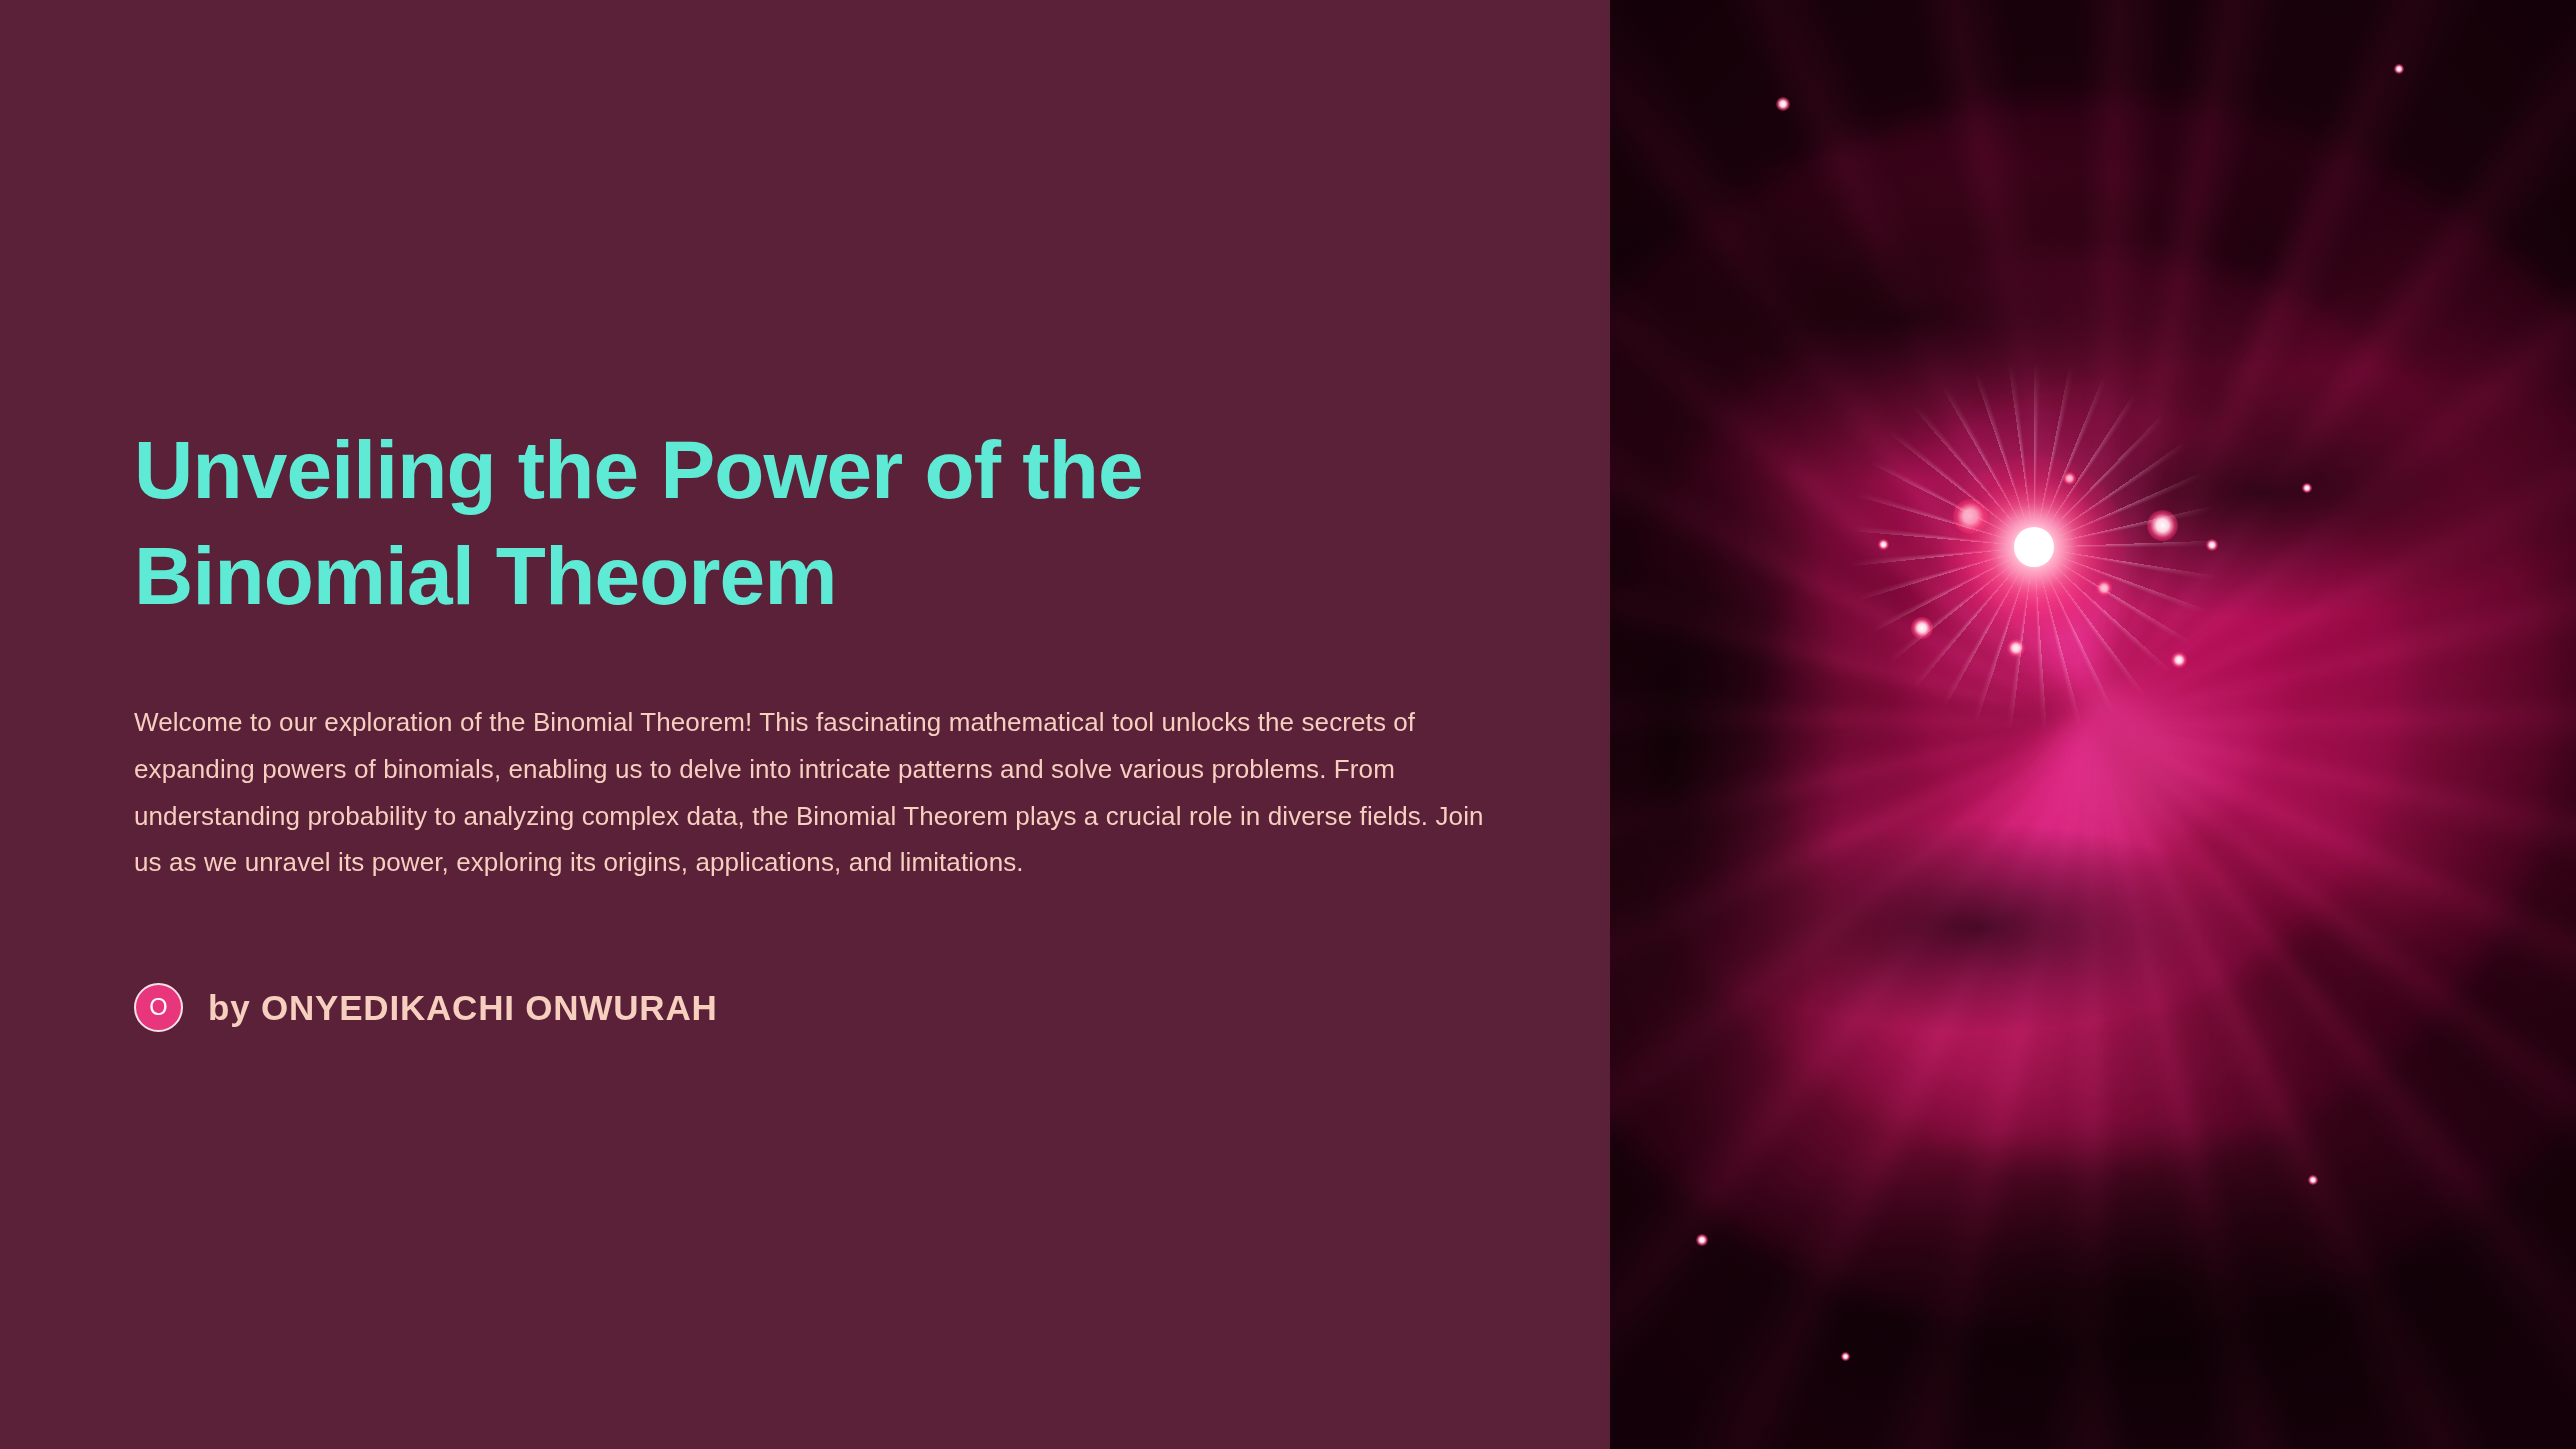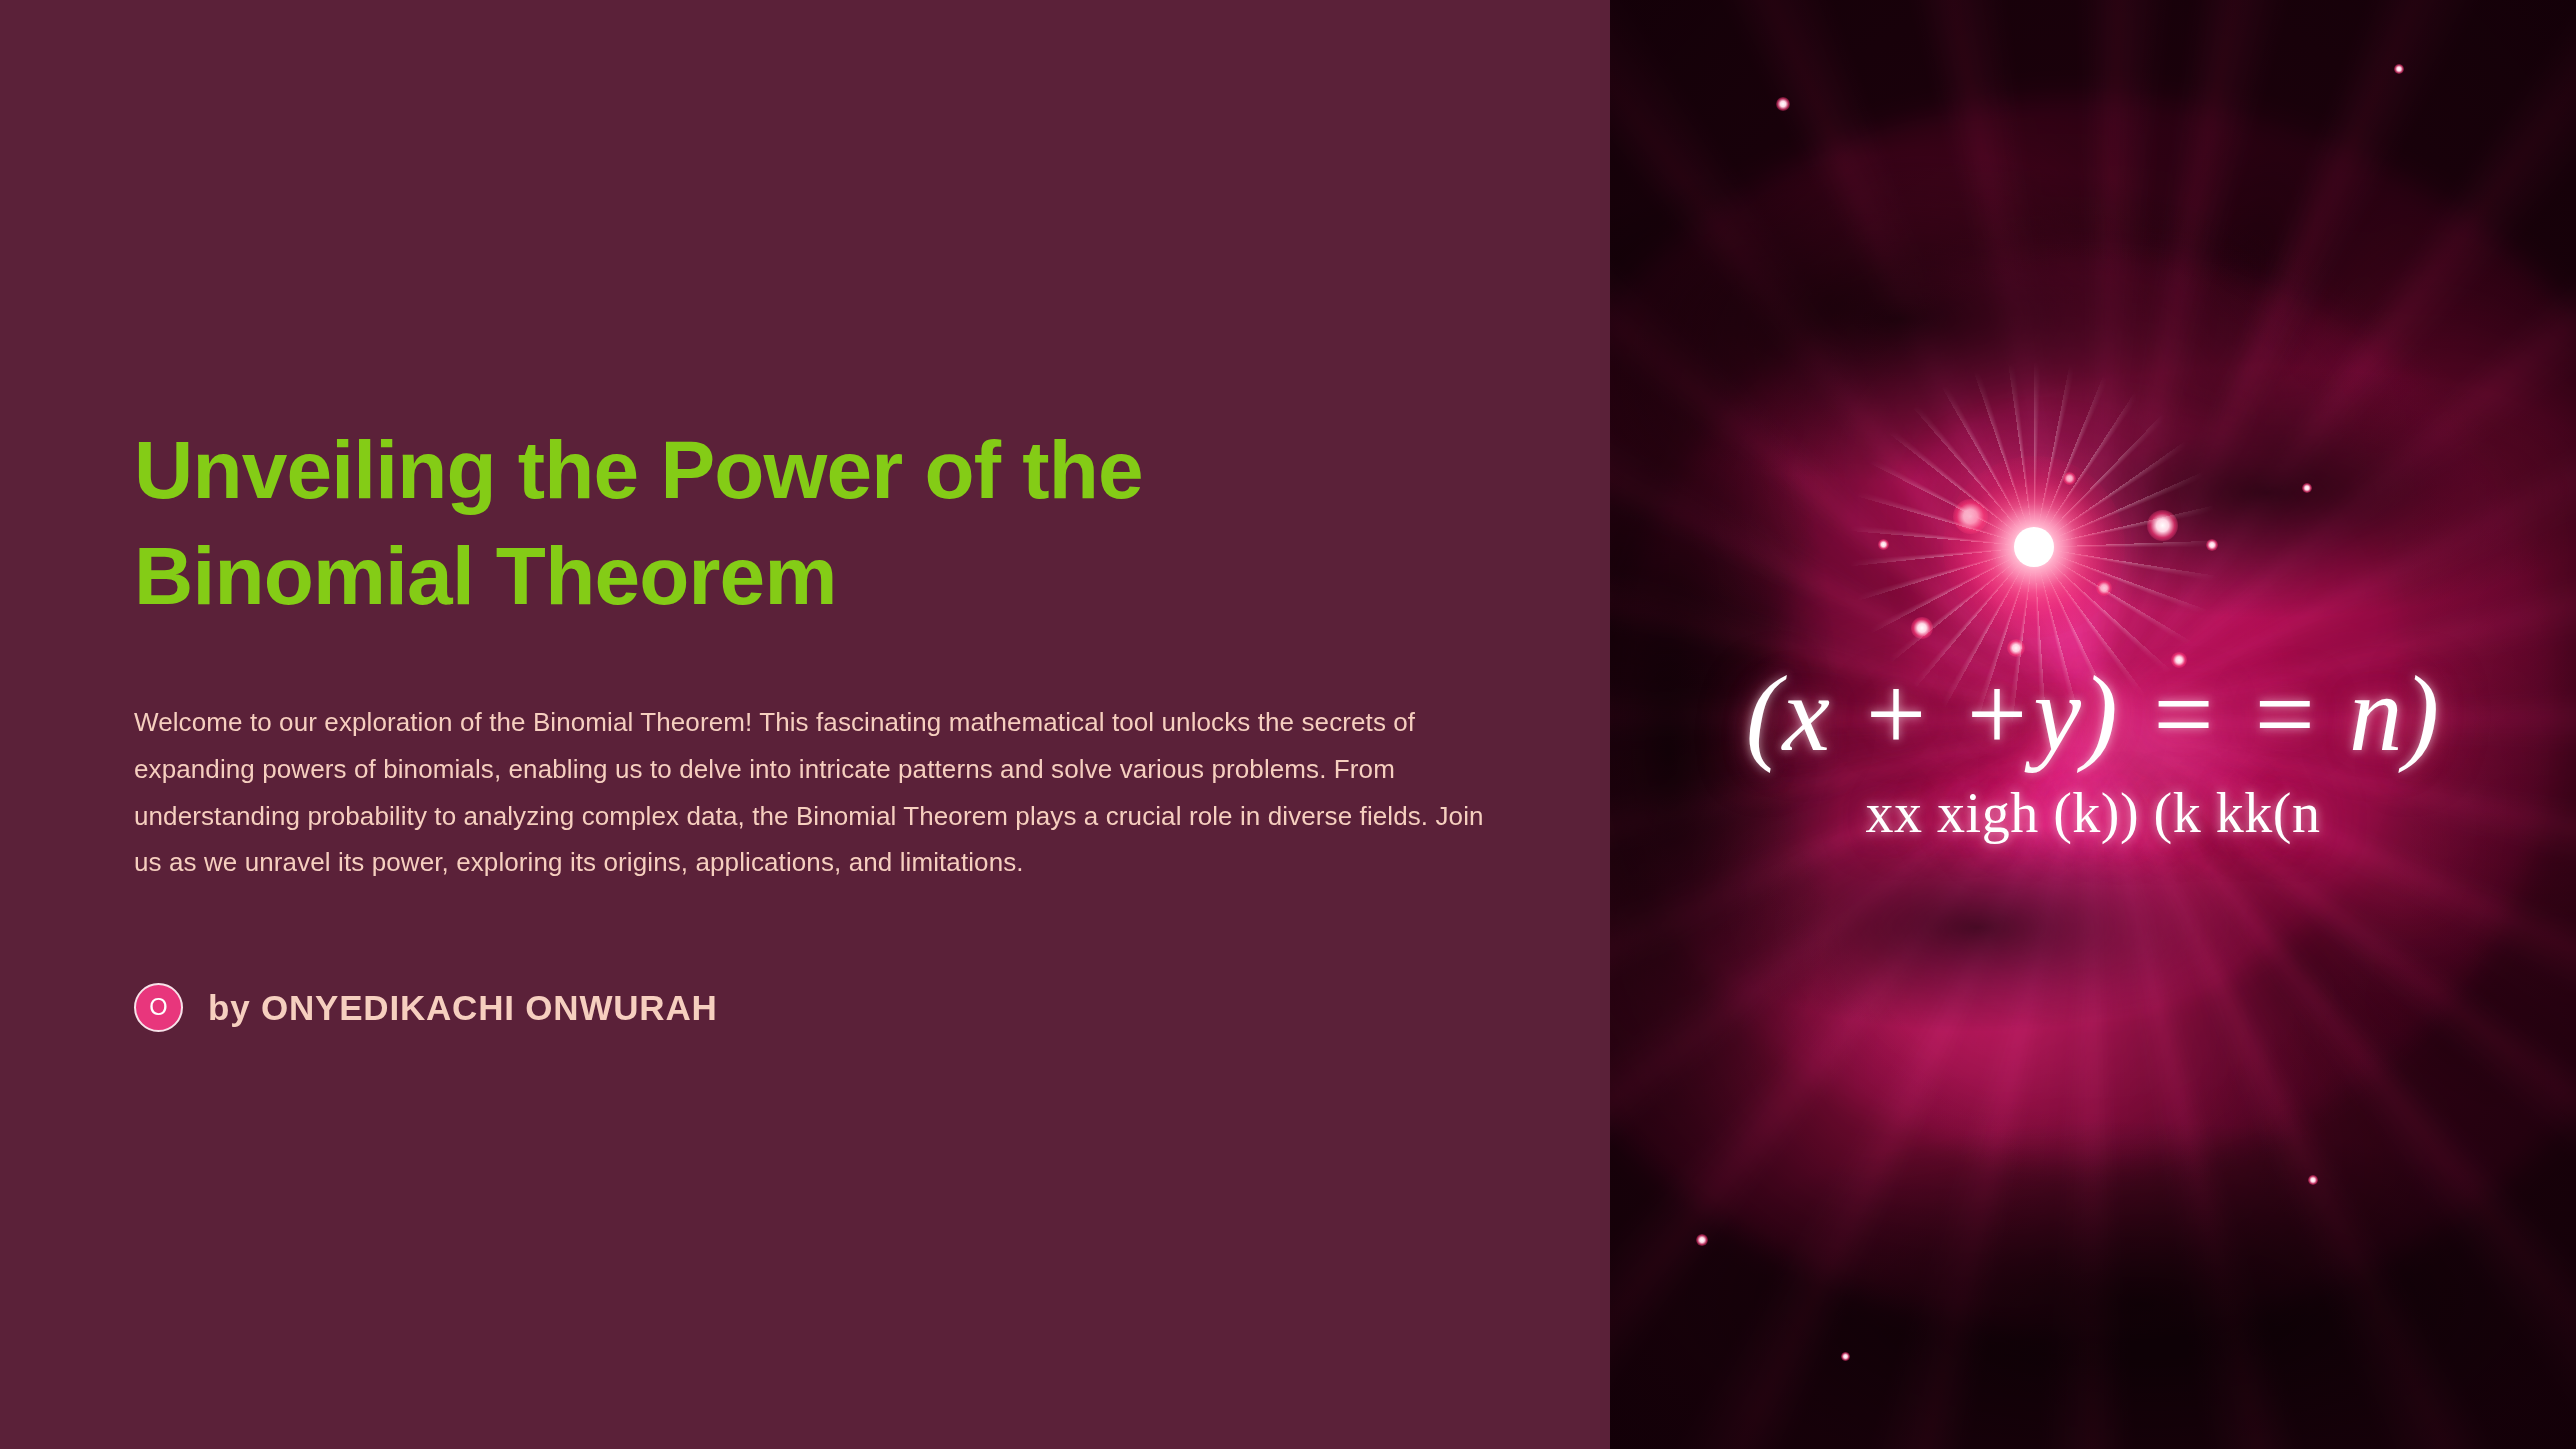--- a/index.html
+++ b/index.html
@@ -28,21 +28,21 @@
     box-sizing: border-box;
     padding: 0 0 0 134px;
     display: flex;
     flex-direction: column;
     justify-content: center;
   }
   .content-block { width: 1352px; }
 
   .headline {
     margin: 0 0 0 0;
-    color: #84cc16;
+    color: #5eead4;
     font-size: 82px;
     font-weight: 700;
     line-height: 1.30;
     letter-spacing: -0.8px;
     max-width: 1154px;
     font-family: "Liberation Sans", sans-serif;
   }
 
   .body-copy {
     margin: 69px 0 0 0;
@@ -298,21 +298,17 @@
       <div class="spark" style="left:86px;top:1234px;width:11.8px;height:11.8px;"></div>
       <div class="spark" style="left:698px;top:1175px;width:9.7px;height:9.7px;"></div>
       <div class="spark" style="left:231px;top:1352px;width:8.6px;height:8.6px;"></div>
 
       <div class="starburst">
         <div class="rays"></div>
         <div class="glow"></div>
         <div class="core"></div>
       </div>
 
-      <div class="formula">
-        <div class="line1">(x + +y) = = n)</div>
-        <div class="line2">xx xigh (k)) (k kk(n</div>
-      </div>
     </div>
   </aside>
 
 </div>
 
 
 </body></html>

